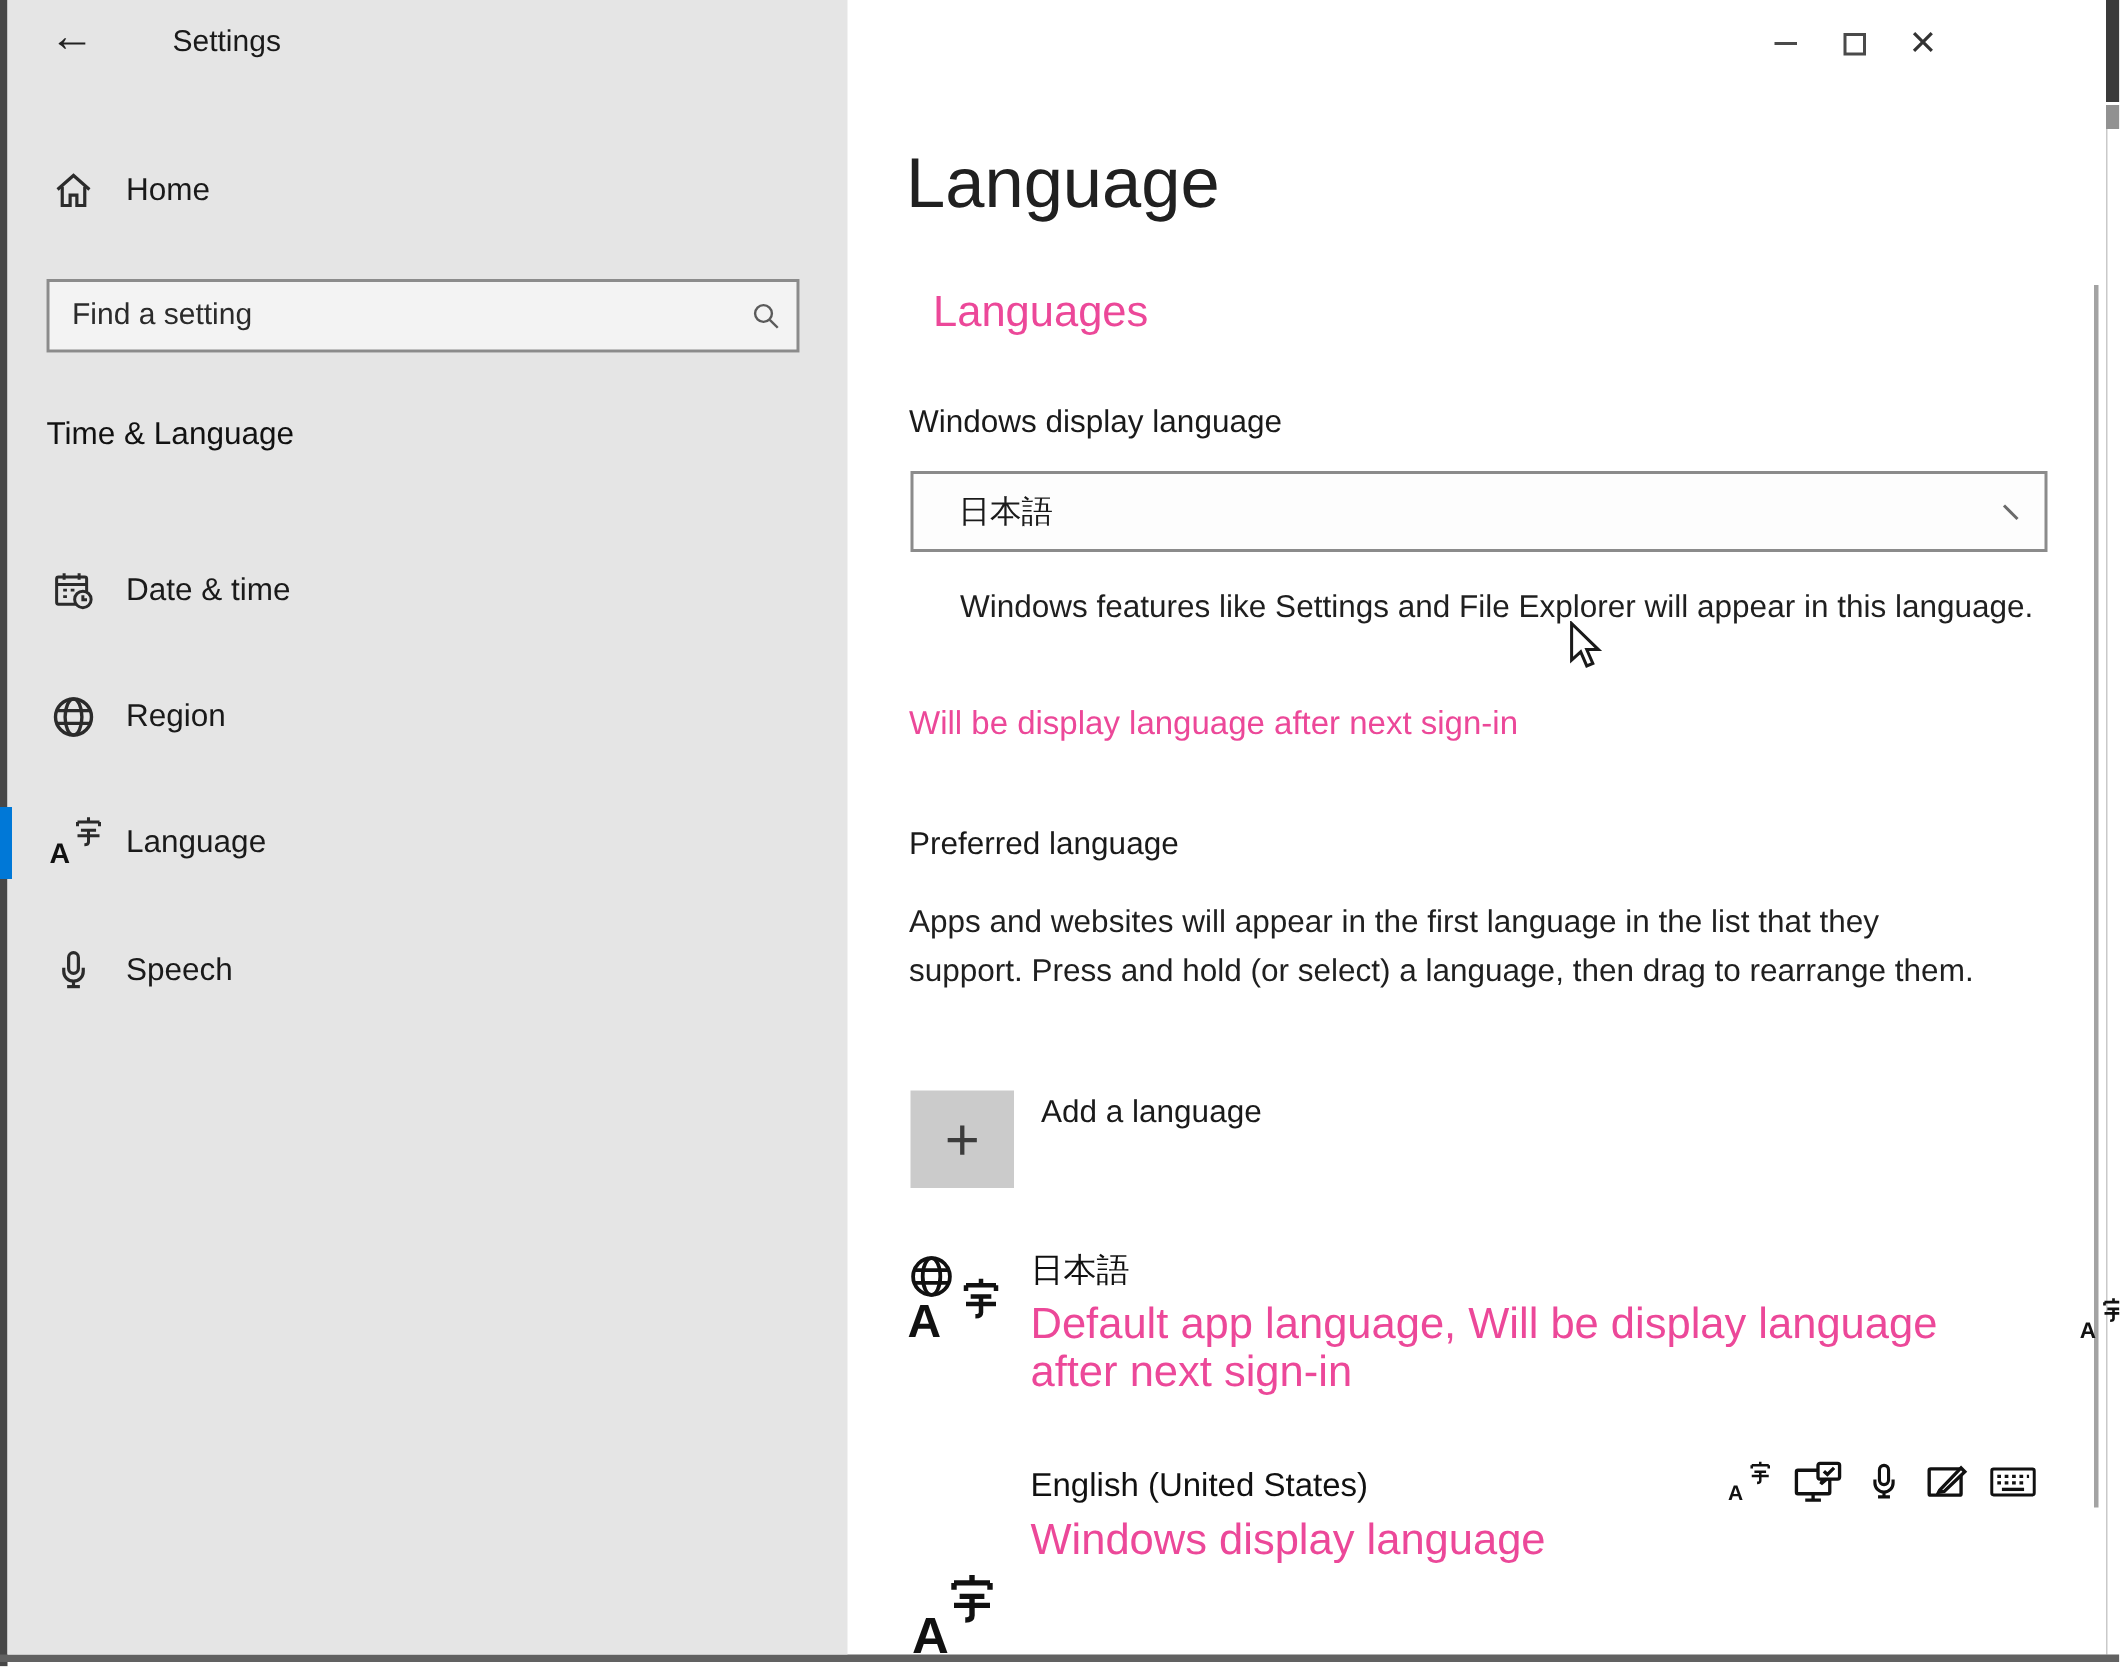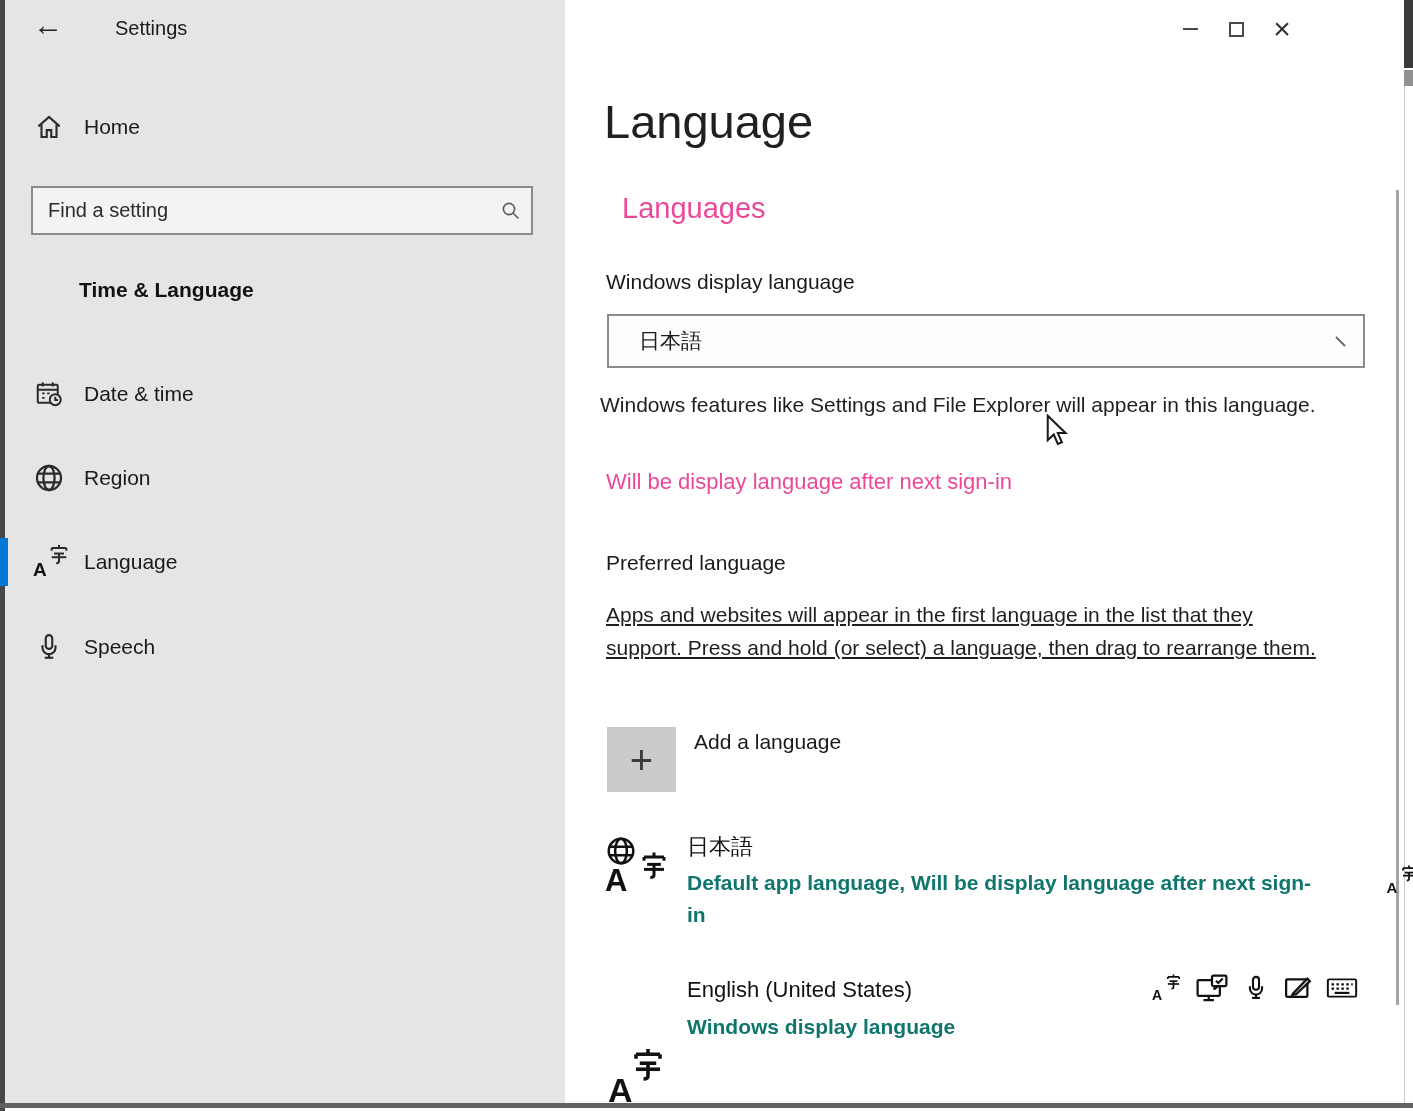--- a/index.html
+++ b/index.html
@@ -32,21 +32,21 @@
     background:#f3f3f3; border:2px solid #8b8b8b;
     display:flex; align-items:center;
   }
   .search-box input {
     flex:1; border:none; outline:none; background:transparent;
     font-family:"Liberation Sans", sans-serif; font-size:20px; color:#2b2b2b;
     padding-left:15px;
   }
   .search-box input::placeholder { color:#2b2b2b; opacity:1; }
   .search-glyph { width:40px; display:flex; justify-content:center; }
-  .side-section { left:26px; top:278px; font-size:21px; font-weight:bold; color:#111;margin-left:48px; }
+  .side-section { left:26px; top:278px; font-size:21px; font-weight:normal; color:#111; }
 
   
   .caption-controls { top:13px; height:32px; display:flex; align-items:center; }
   .ctl { width:46px; height:32px; display:flex; align-items:center; justify-content:center; }
   .min-glyph { width:15px; height:2px; background:#4a4a4a; }
   .max-glyph { width:15px; height:15px; border:2px solid #4a4a4a; background:transparent; }
   .close-glyph { font-size:30px; font-weight:300; color:#333; line-height:1; }
 
   .page-title { left:604px; top:94px; font-size:47px; font-weight:300; color:#202020; letter-spacing:0; }
   .sec-heading { left:622px; top:192px; font-size:29px; font-weight:400; color:#ec4899; }
@@ -65,21 +65,21 @@
   .sub-heading { left:606px; top:551px; font-size:21px; color:#1a1a1a; }
 
   .add-btn {
     left:607px; top:727px; width:69px; height:65px; background:#cbcbcb;
     display:flex; align-items:center; justify-content:center;
   }
   .add-plus { font-size:40px; font-weight:300; color:#3c3c3c; line-height:1; }
   .add-label { left:694px; top:730px; font-size:21px; color:#1a1a1a;text-align:center; }
 
   .lang-name { position:absolute; font-size:22px; color:#111; }
-  .lang-status { position:absolute; font-size:21px; color:#0f766e; line-height:32px;font-weight:bold; }
+  .lang-status { position:absolute; font-size:29px; color:#ec4899; line-height:32px; }
   .feature-icons { position:absolute; display:flex; gap:13px; align-items:center; }
 
   
   .char-ico { position:relative; display:inline-block; }
   .char-ico .latin-a { position:absolute; font-weight:bold; color:#111; font-family:"Liberation Sans",sans-serif; }
   svg { display:block; }
 
   .cursor { left:1044px; top:414px; }
 </style>
 </head>
@@ -193,27 +193,27 @@
 
   <div class="abs dropdown">
     <span class="value">日本語</span>
     <span class="chev">
       <svg width="20" height="20" viewBox="0 0 20 20" fill="none" stroke="#6a6a6a" stroke-width="2">
         <path d="M5 5 L14 14"></path>
       </svg>
     </span>
   </div>
 
-  <div class="abs para" style="left:600px; top:389px; width:745px;">Windows features like Settings and File Explorer will appear in this language.</div>
+  <div class="abs para" style="left:640px; top:389px; width:745px;">Windows features like Settings and File Explorer will appear in this language.</div>
 
   <div class="abs warning-text">Will be display language after next sign-in</div>
 
   <div class="abs sub-heading">Preferred language</div>
 
-  <div class="abs para" style="left:606px; top:598px; width:715px; line-height:33px;text-decoration:underline;">Apps and websites will appear in the first language in the list that they support. Press and hold (or select) a language, then drag to rearrange them.</div>
+  <div class="abs para" style="left:606px; top:598px; width:715px; line-height:33px;">Apps and websites will appear in the first language in the list that they support. Press and hold (or select) a language, then drag to rearrange them.</div>
 
   <div class="abs add-btn">
     <span class="add-plus">+</span>
   </div>
   <div class="abs add-label">Add a language</div>
 
   <div>
     <span class="abs char-ico" style="left:605px; top:835px; width:64px; height:66px;">
       <svg width="32" height="32" viewBox="0 0 24 24" fill="none" stroke="#111" stroke-width="1.9" style="position:absolute;left:0;top:0;">
         <circle cx="12" cy="12" r="9.2"></circle>

